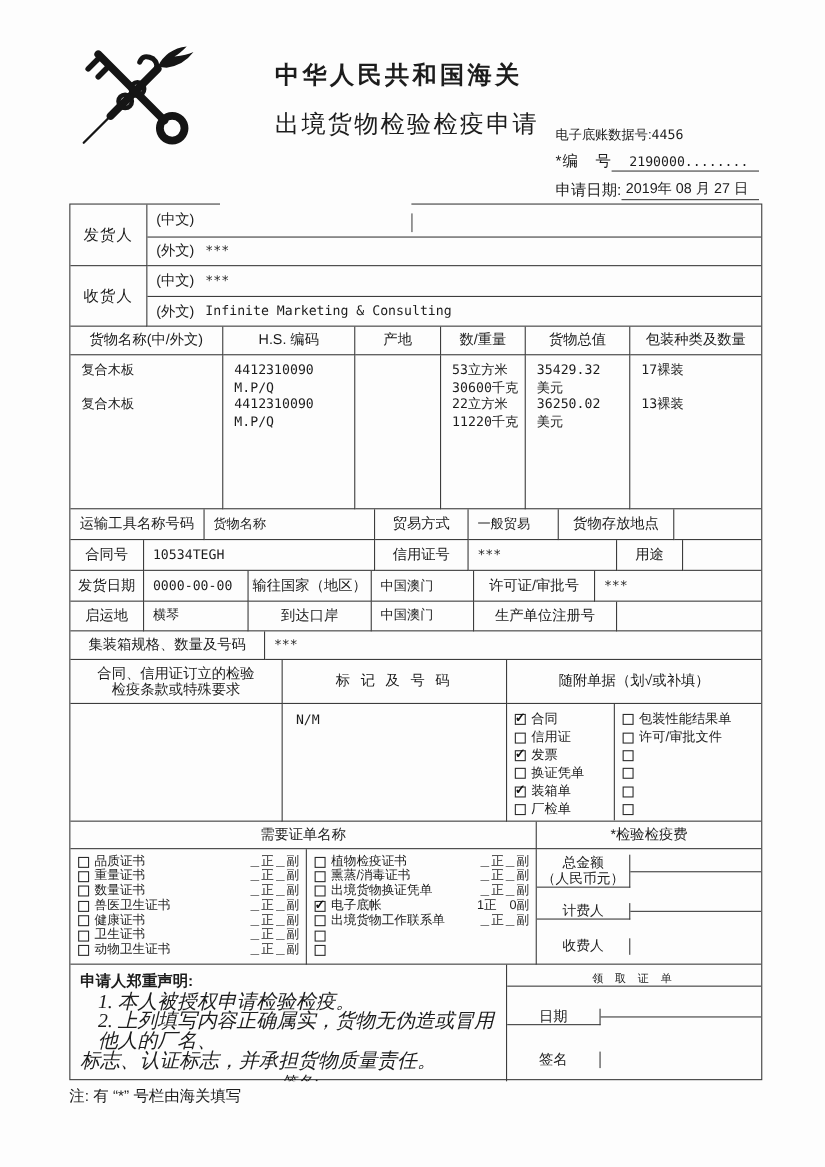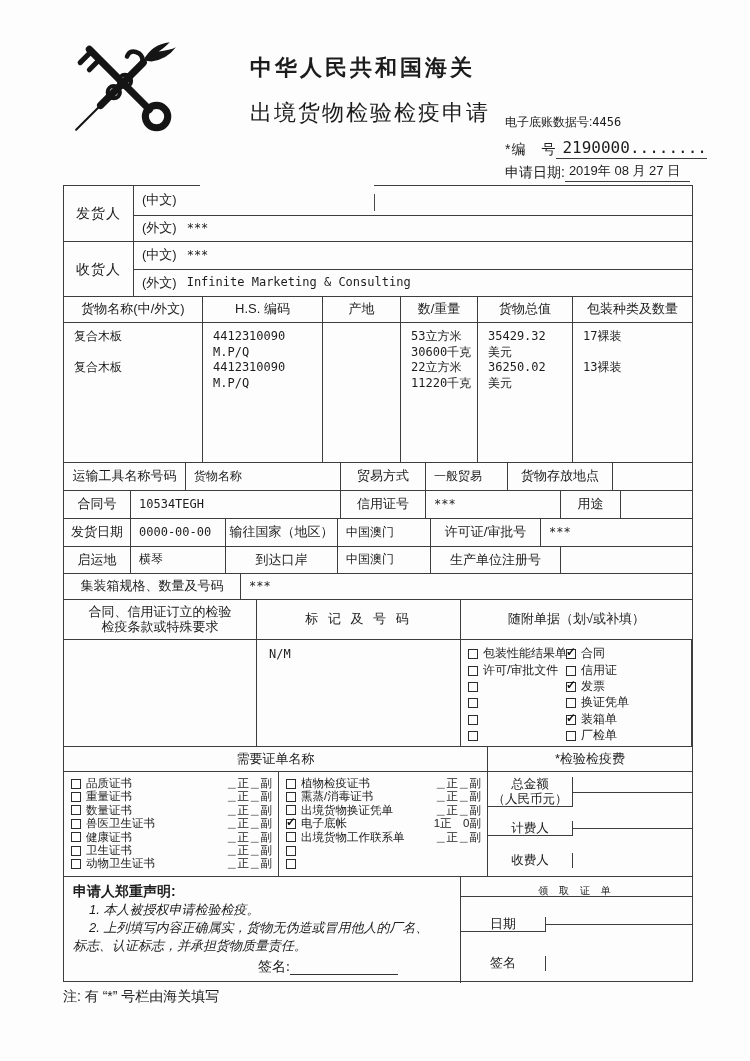--- a/index.html
+++ b/index.html
@@ -10,21 +10,21 @@
   .abs { position:absolute; }
 
   
   .logo { left:70px; top:32px; width:112px; height:104px; }
   .org-title { left:250px; top:53px; font-size:22px; font-weight:bold; letter-spacing:3px; }
   .form-title { left:250px; top:98px; font-size:22px; font-weight:normal; letter-spacing:2px; }
   .ledger { left:505px; top:114px; font-size:12px; }
   .mono { font-family:"DejaVu Sans Mono",monospace; }
   .serial-row { left:505px; top:138px; width:185px; font-size:14px; display:flex; align-items:flex-end; }
   .serial-label { flex:none; letter-spacing:1px; }
-  .serial-value { flex:1; border-bottom:1px solid var(--bc); font-size:16px; padding:0 0 1px 6px;text-align:center; }
+  .serial-value { flex:1; border-bottom:1px solid var(--bc); font-size:12px; padding:0 0 1px 6px;text-align:center; }
   .date-row { left:505px; top:162px; width:185px; font-size:14px; display:flex; align-items:flex-end; }
   .date-label { flex:none; }
   .date-value { flex:1; border-bottom:1px solid var(--bc); font-size:13px; padding:0 0 1px 4px; white-space:nowrap; }
 
   
   .form-table { left:63px; top:185px; width:630px; height:797px; border:1px solid var(--bc); }
   .band { display:grid; width:100%; }
   .c { border-right:1px solid var(--bc); border-bottom:1px solid var(--bc);
        display:flex; align-items:center; justify-content:center; font-size:13px;
        overflow:hidden; line-height:1.15; text-align:center; }
@@ -68,21 +68,21 @@
   .cert-item .cl { flex:1; }
   .cert-item .copies { flex:none; font-size:11.5px; }
   .fee-grid { display:grid; grid-template-rows:40px 33px minmax(0,1fr); grid-template-columns:85px minmax(0,1fr); padding:0; }
   .fee-label { border-right:1px solid var(--bc); border-bottom:1px solid var(--bc); display:flex; flex-direction:column; align-items:center; justify-content:center; font-size:12.5px; }
   .fee-value { border-bottom:1px solid var(--bc); }
   .fee-label.last,.fee-value.last { border-bottom:none; }
 
   .band-decl { grid-template-columns:397px minmax(0,1fr); height:106px; }
   .decl-cell { display:block; padding:6px 8px 0 9px; text-align:left; }
   .decl-title { font-size:14px; font-weight:bold; margin-bottom:2px; }
-  .decl-line { font-family:Liberation Sans, sans-serif; font-style:italic; font-size:13px; line-height:18px; }
+  .decl-line { font-family:Liberation Serif, serif; font-style:italic; font-size:18px; line-height:18px; }
   .decl-ind { padding-left:16px; }
   .sig-row { margin-top:4px; padding-left:185px; font-size:14px; font-family:"Liberation Serif",serif; }
   .sigline { display:inline-block; width:108px; border-bottom:1px solid #333; height:13px; vertical-align:bottom; }
   .pickup-grid { display:grid; grid-template-rows:28px 39px minmax(0,1fr); grid-template-columns:85px minmax(0,1fr); padding:0; }
   .pickup-head { grid-column:1 / 3; border-bottom:1px solid var(--bc); display:flex; align-items:center; justify-content:center; font-size:10px; letter-spacing:4px; }
   .pickup-label { border-right:1px solid var(--bc); border-bottom:1px solid var(--bc); display:flex; align-items:center; justify-content:center; font-size:13px; }
   .pickup-value { border-bottom:1px solid var(--bc); }
   .pickup-label.last,.pickup-value.last { border-bottom:none; }
 
   .redaction { left:200px; top:176px; width:174px; height:36px; background:#fdfdfd; }
@@ -238,46 +238,20 @@
         <div>检疫条款或特殊要求</div>
     </div>
     <div class="c" style="letter-spacing:3px">标 记 及 号 码</div>
     <div class="c nr">随附单据（划√或补填）</div>
   </div>
 
   <div class="band band-docs-body">
     <div class="c"></div>
     <div class="c marks-cell val">N/M</div>
     <div class="c nr attached-wrap">
-      <div class="doc-col">
-        <div class="doc-item">
-            <span class="cb"></span>
-            <span>包装性能结果单</span>
-          </div>
-        <div class="doc-item">
-            <span class="cb"></span>
-            <span>许可/审批文件</span>
-          </div>
-        <div class="doc-item">
-            <span class="cb"></span>
-            <span></span>
-          </div>
-        <div class="doc-item">
-            <span class="cb"></span>
-            <span></span>
-          </div>
-        <div class="doc-item">
-            <span class="cb"></span>
-            <span></span>
-          </div>
-        <div class="doc-item">
-            <span class="cb"></span>
-            <span></span>
-          </div>
-      </div>
       <div class="doc-col first">
         <div class="doc-item">
             <span class="cb on"></span>
             <span>合同</span>
           </div>
         <div class="doc-item">
             <span class="cb"></span>
             <span>信用证</span>
           </div>
         <div class="doc-item">
@@ -288,20 +262,46 @@
             <span class="cb"></span>
             <span>换证凭单</span>
           </div>
         <div class="doc-item">
             <span class="cb on"></span>
             <span>装箱单</span>
           </div>
         <div class="doc-item">
             <span class="cb"></span>
             <span>厂检单</span>
+          </div>
+      </div>
+      <div class="doc-col">
+        <div class="doc-item">
+            <span class="cb"></span>
+            <span>包装性能结果单</span>
+          </div>
+        <div class="doc-item">
+            <span class="cb"></span>
+            <span>许可/审批文件</span>
+          </div>
+        <div class="doc-item">
+            <span class="cb"></span>
+            <span></span>
+          </div>
+        <div class="doc-item">
+            <span class="cb"></span>
+            <span></span>
+          </div>
+        <div class="doc-item">
+            <span class="cb"></span>
+            <span></span>
+          </div>
+        <div class="doc-item">
+            <span class="cb"></span>
+            <span></span>
           </div>
       </div>
     </div>
   </div>
 
   <div class="band band-certs-head">
     <div class="c">需要证单名称</div>
     <div class="c nr">*检验检疫费</div>
   </div>
 

